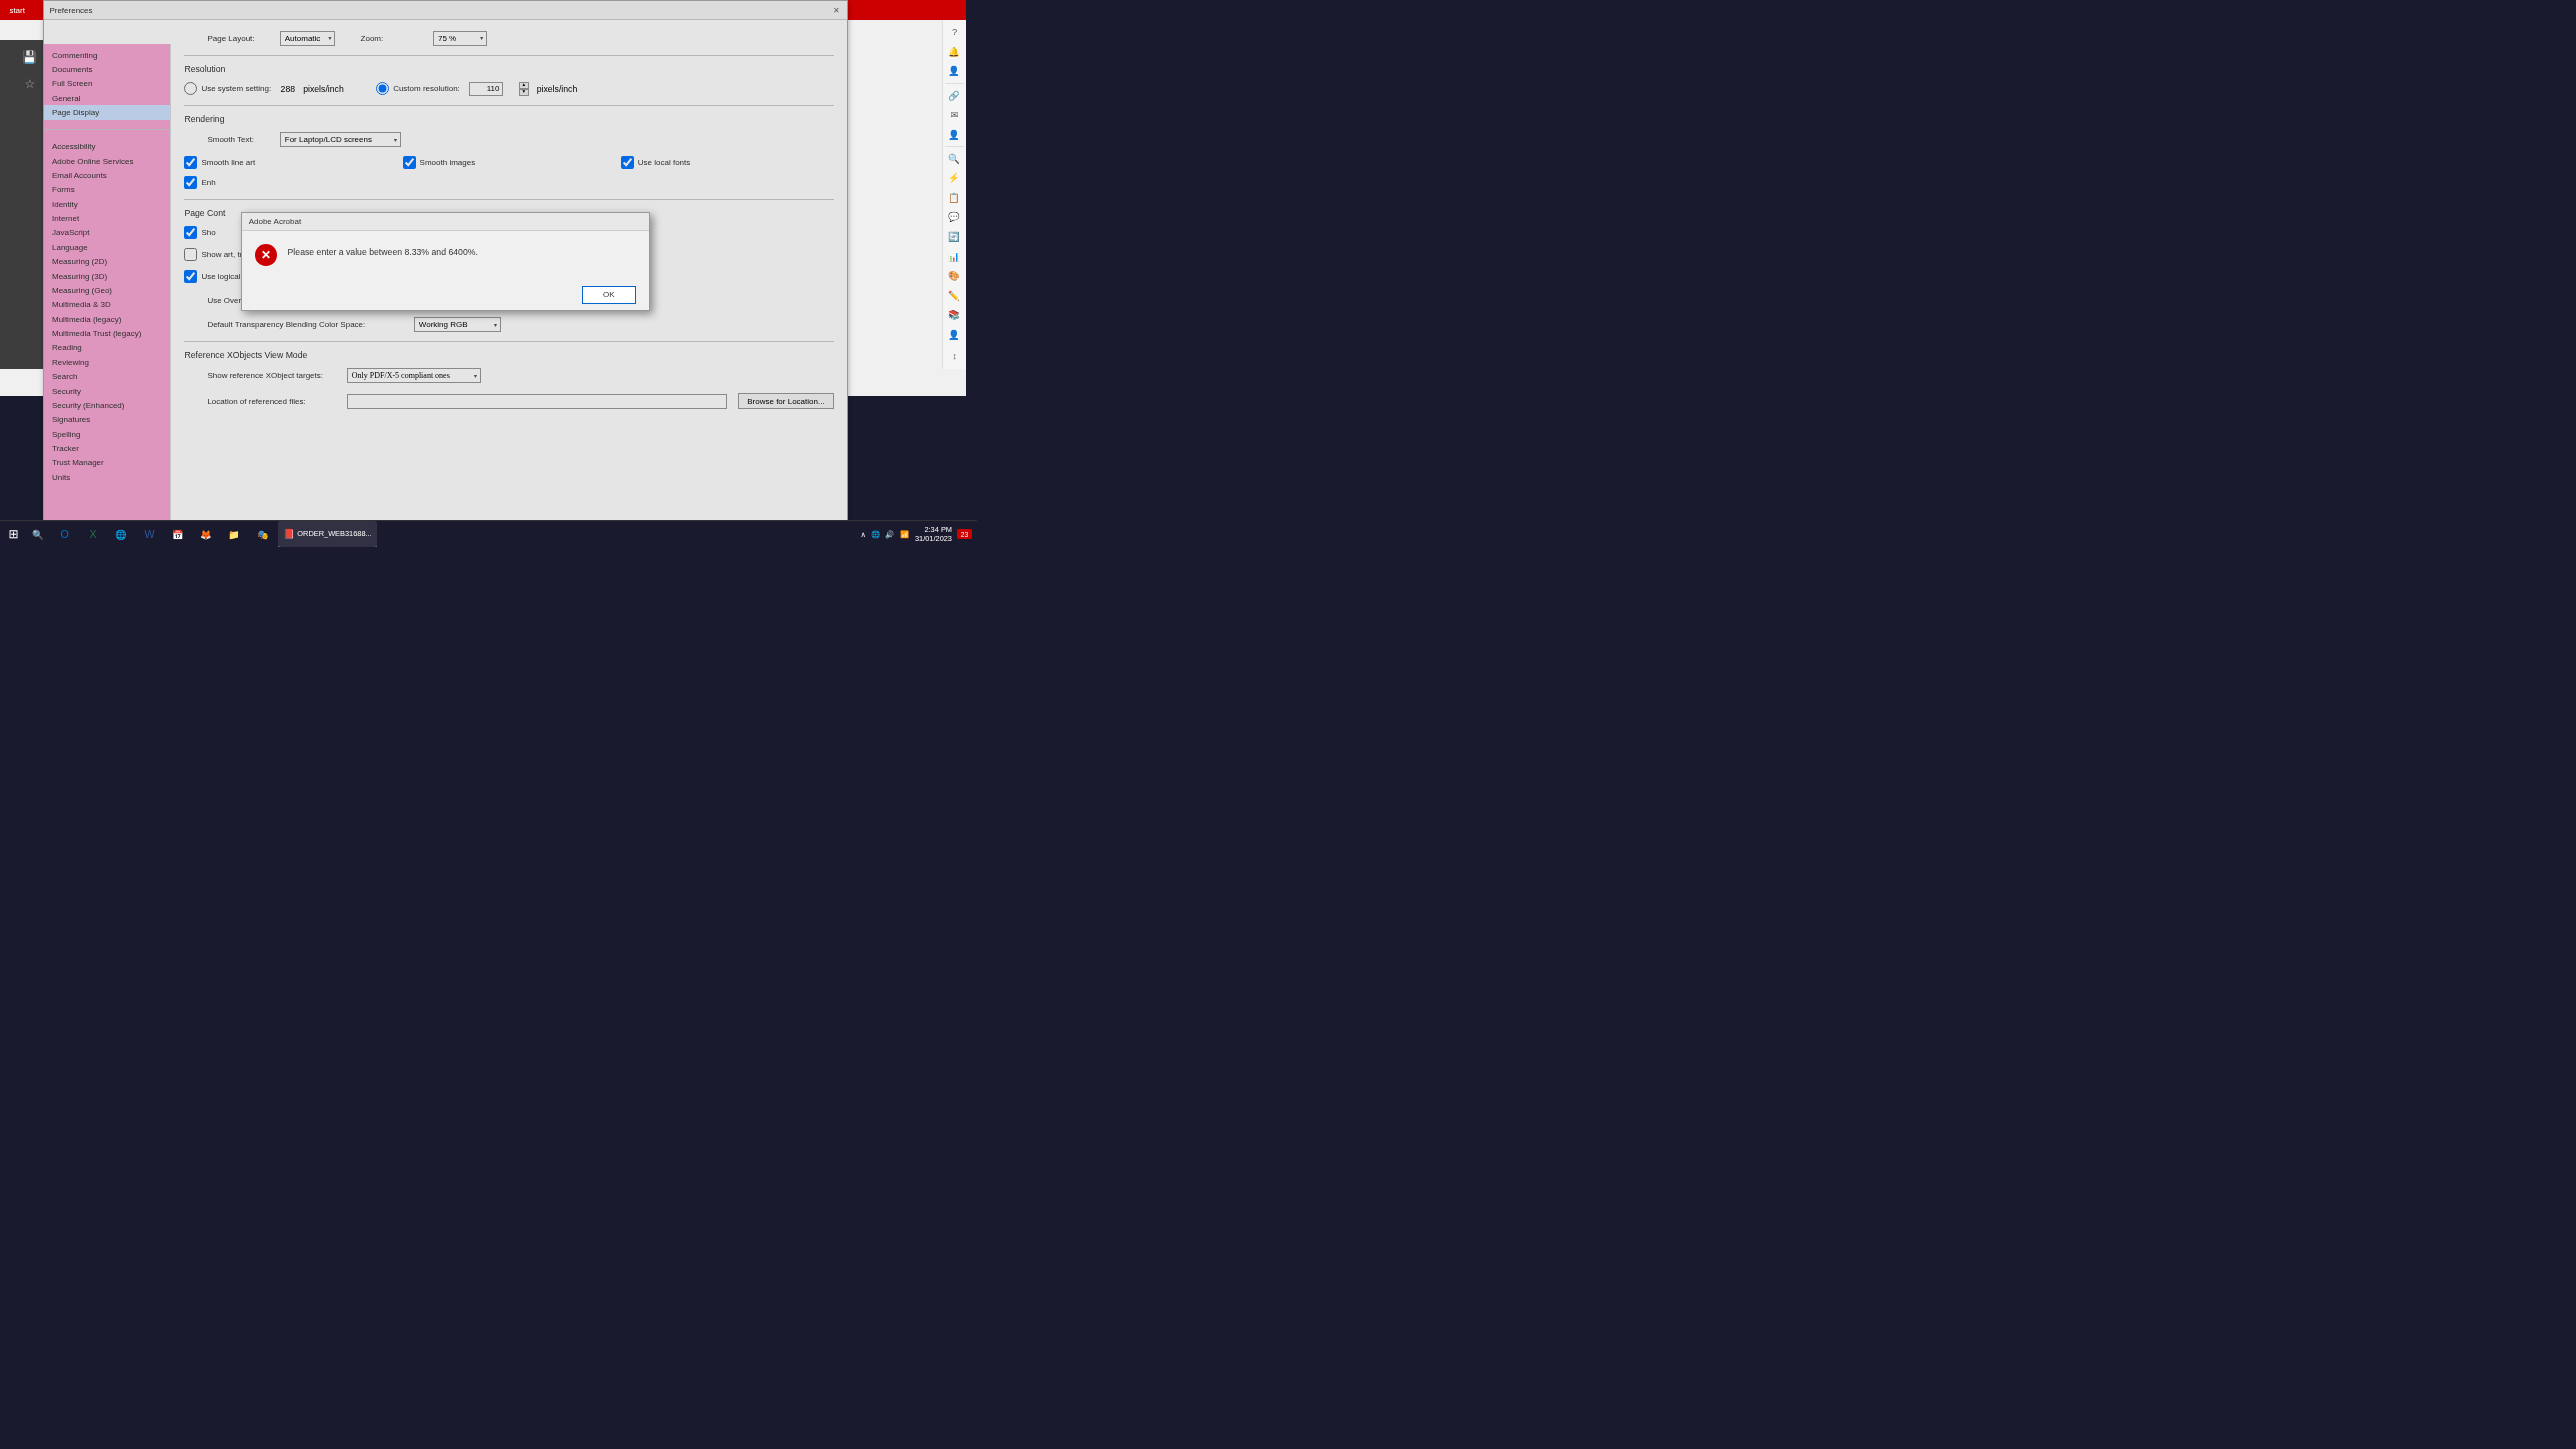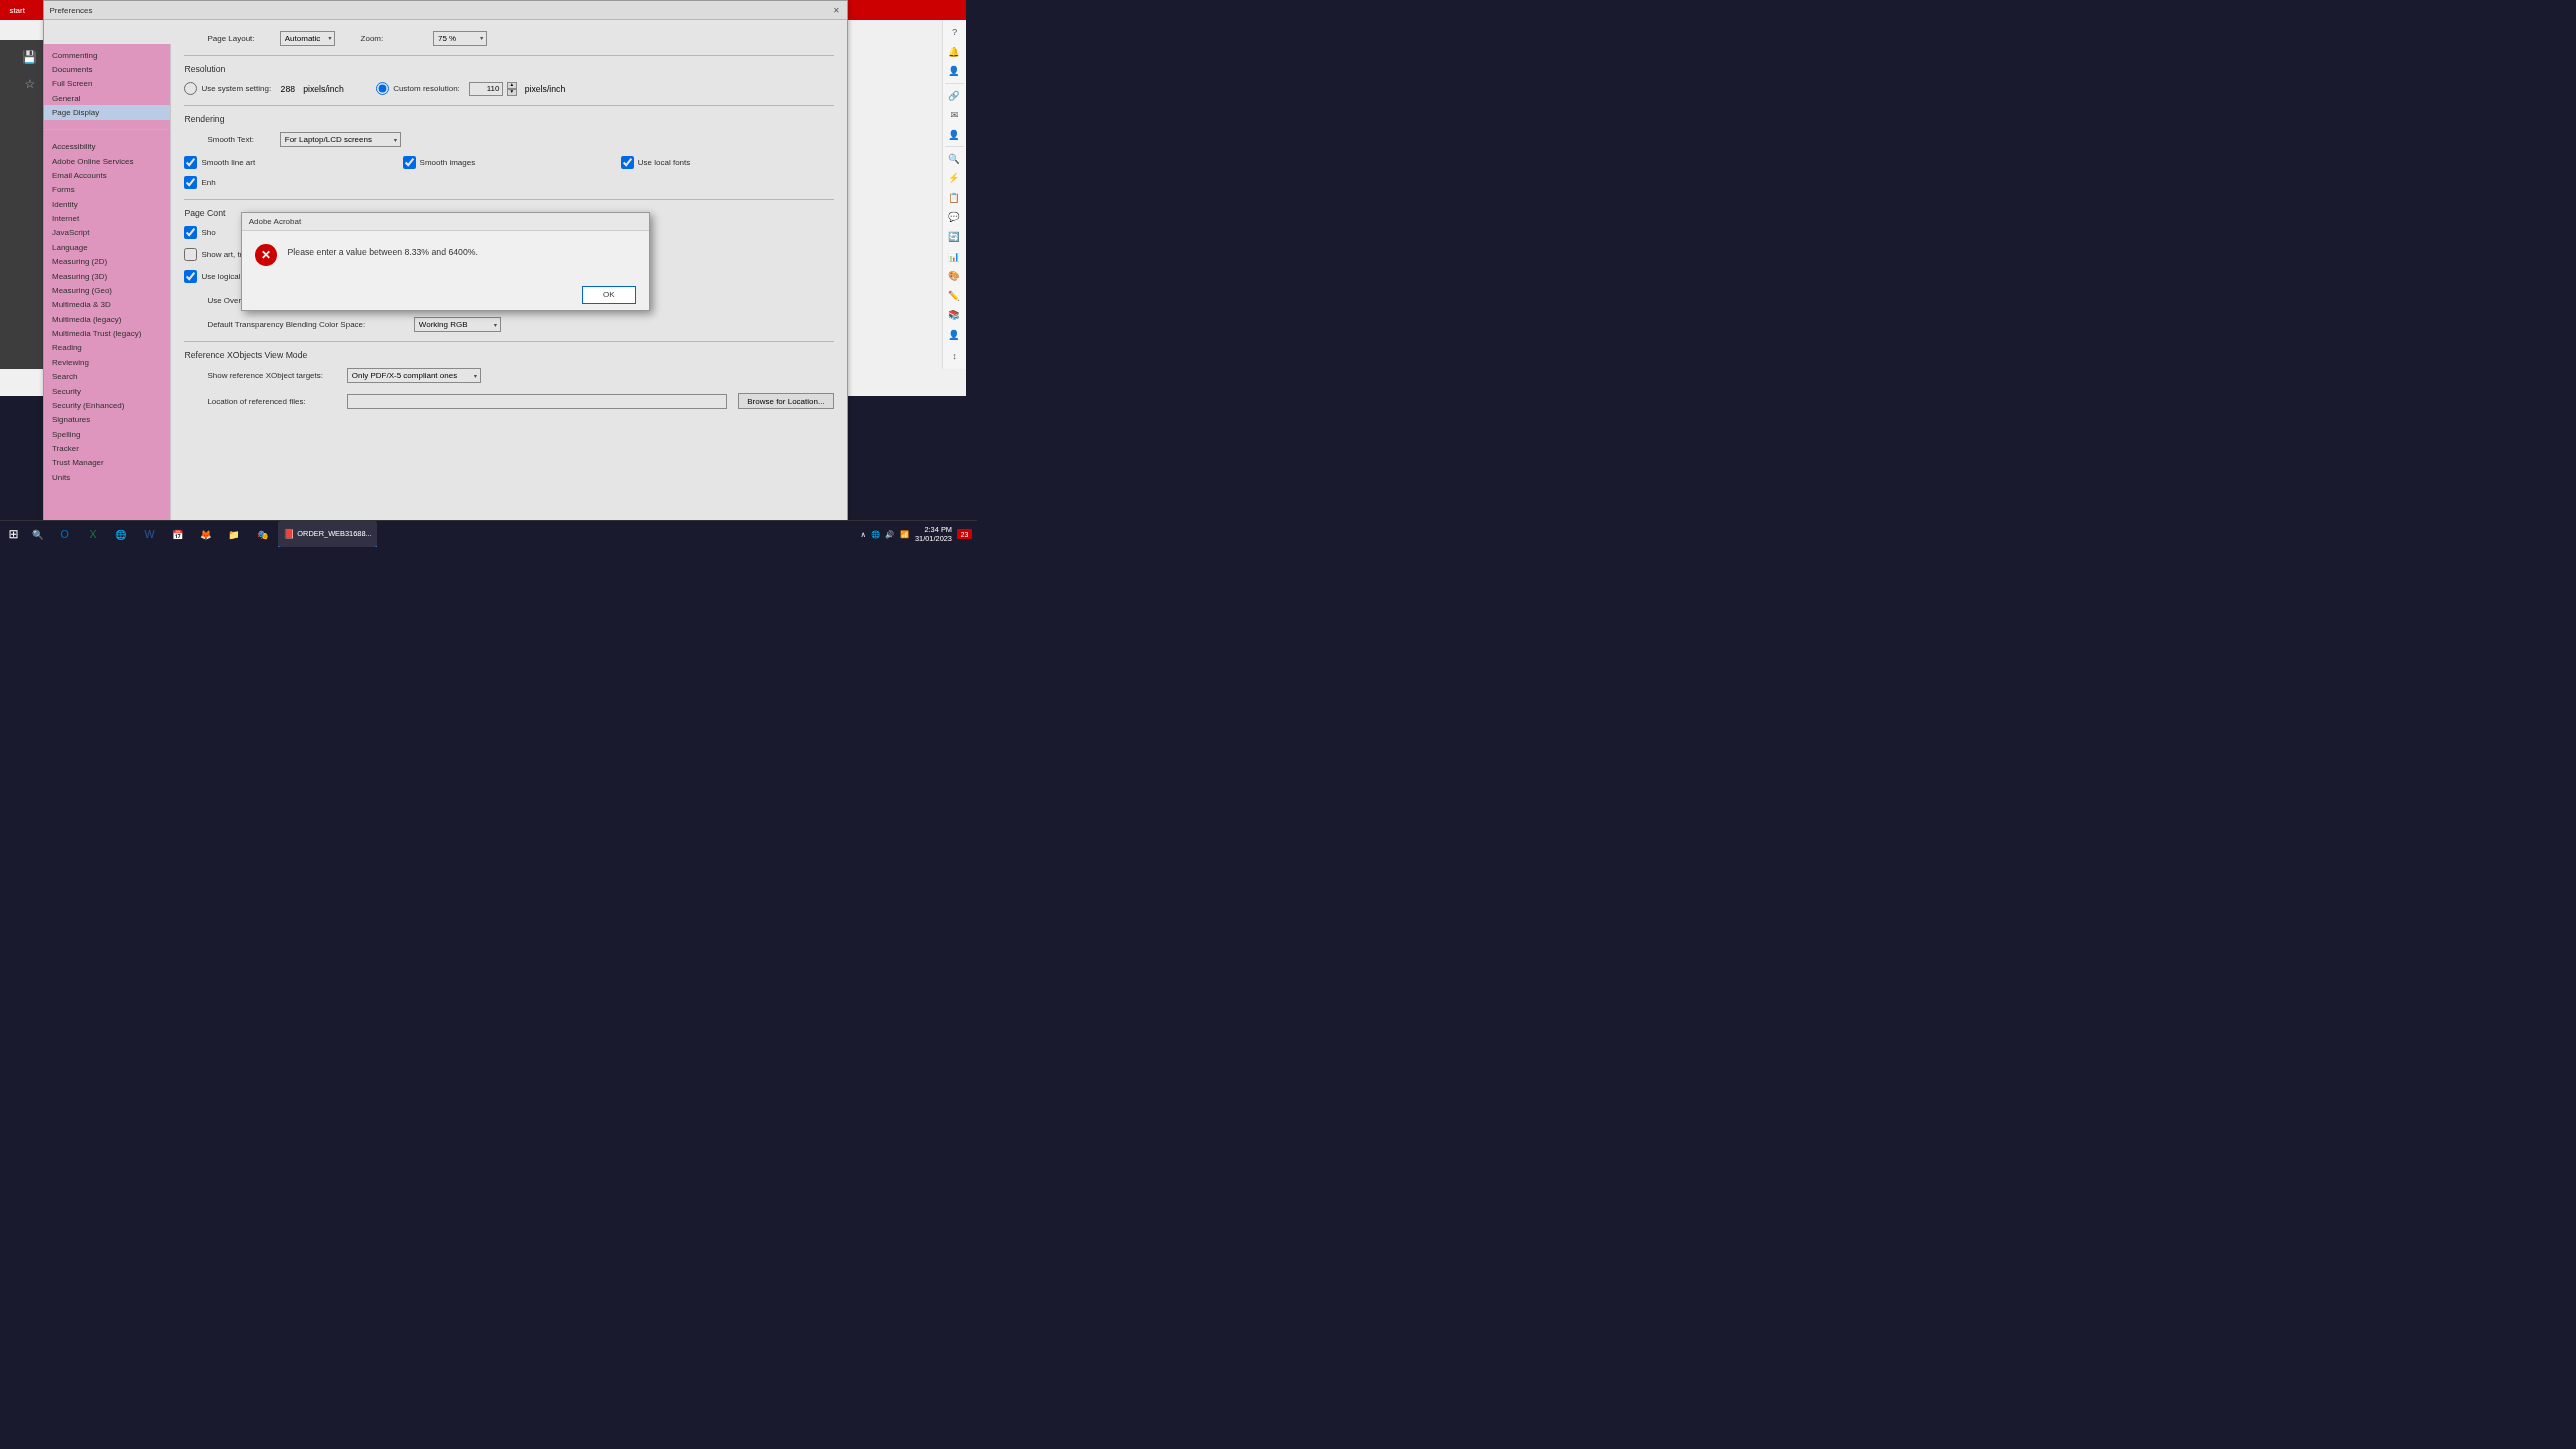--- a/index.html
+++ b/index.html
@@ -247,21 +247,21 @@
     .number-input {
       width: 34px;
       padding: 1.3px 2.7px;
       border: 0.7px solid #999;
       font-size: 8px;
       text-align: right;
     }
     .spin-wrapper {
       display: flex;
       align-items: center;
-      gap: 4px;
+      gap: 16px;
     }
     .spin-btns {
       display: flex;
       flex-direction: column;
     }
     .spin-btn {
       width: 9.4px;
       height: 6.7px;
       border: 0.7px solid #999;
       background: #f0f0f0;
@@ -588,21 +588,21 @@
           </div>
         </div>
 
         <div class="section-divider"></div>
 
         <div class="section-title">Reference XObjects View Mode</div>
 
         <div class="pref-row">
           <span class="pref-label" style="min-width:134px;">Show reference XObject targets:</span>
           <div class="select-wrapper">
-            <select class="pref-select" style="width:134px;">
+            <select class="pref-select" style="width:134px;font-family:Liberation Serif, serif;">
               <option>Only PDF/X-5 compliant ones</option>
             </select>
           </div>
         </div>
 
         <div class="pref-row" style="align-items:center;">
           <span class="pref-label" style="min-width:134px;">Location of referenced files:</span>
           <input type="text" style="flex: 1 1 0%; border: 0.7px solid rgb(153, 153, 153); padding: 2px 4px; font-size: 8px;" value="">
           <button style="margin-left:5.4px; padding:2.7px 8px; font-size:8px; border:0.7px solid #999; background:#f5f5f5; cursor:pointer;">Browse for Location...</button>
         </div>

